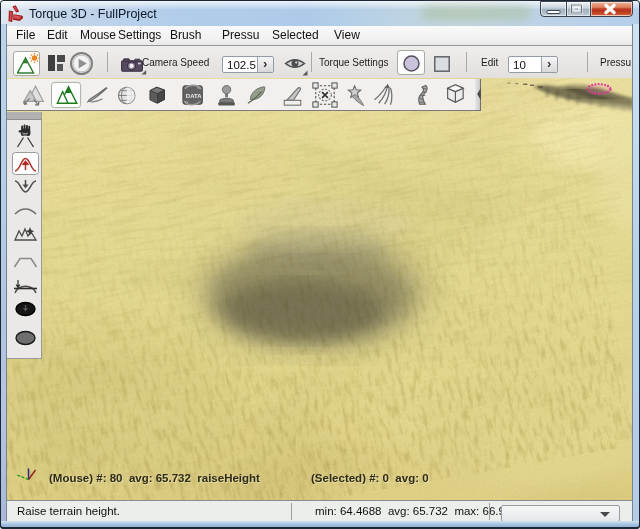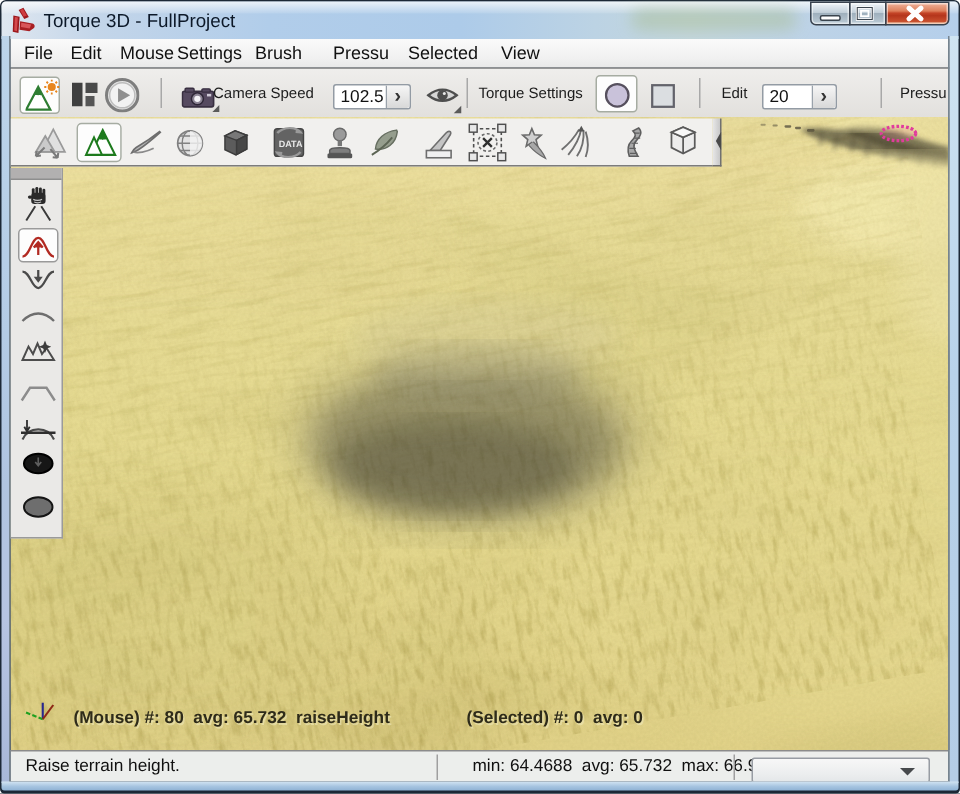--- a/index.html
+++ b/index.html
@@ -136,21 +136,21 @@
     <div class="selbox" style="left:390px;top:4px;width:28px;height:25px"></div>
     <svg class="abs" style="left:396px;top:9px" width="17" height="17" viewBox="0 0 17 17">
       <circle cx="8.5" cy="8.5" r="7.5" fill="#c9c2da" stroke="#56505e" stroke-width="1.5"></circle>
     </svg>
     <svg class="abs" style="left:427px;top:10px" width="16" height="16" viewBox="0 0 16 16">
       <rect x="0.8" y="0.8" width="14.4" height="14.4" fill="#dbdee1" stroke="#63636b" stroke-width="1.5"></rect>
     </svg>
     <div class="sep1" style="left:459px"></div>
     <div class="lbl" style="left:474px">Edit</div>
     <div class="spin" style="left:501px;top:10px;width:50px">
-      <span class="v">20</span>
+      <span class="v">10</span>
         <span class="btn"></span>
     </div>
     <div class="sep1" style="left:580px"></div>
     <div class="lbl" style="left:593px">Pressu</div>
   </div>
 
   <svg id="vp" class="abs" style="left:7px;top:78px" width="626" height="422" viewBox="0 0 626 422">
     <defs>
       <linearGradient id="sand" x1="0" y1="0" x2="0" y2="1">
         <stop offset="0" stop-color="#eadfa0"></stop>

